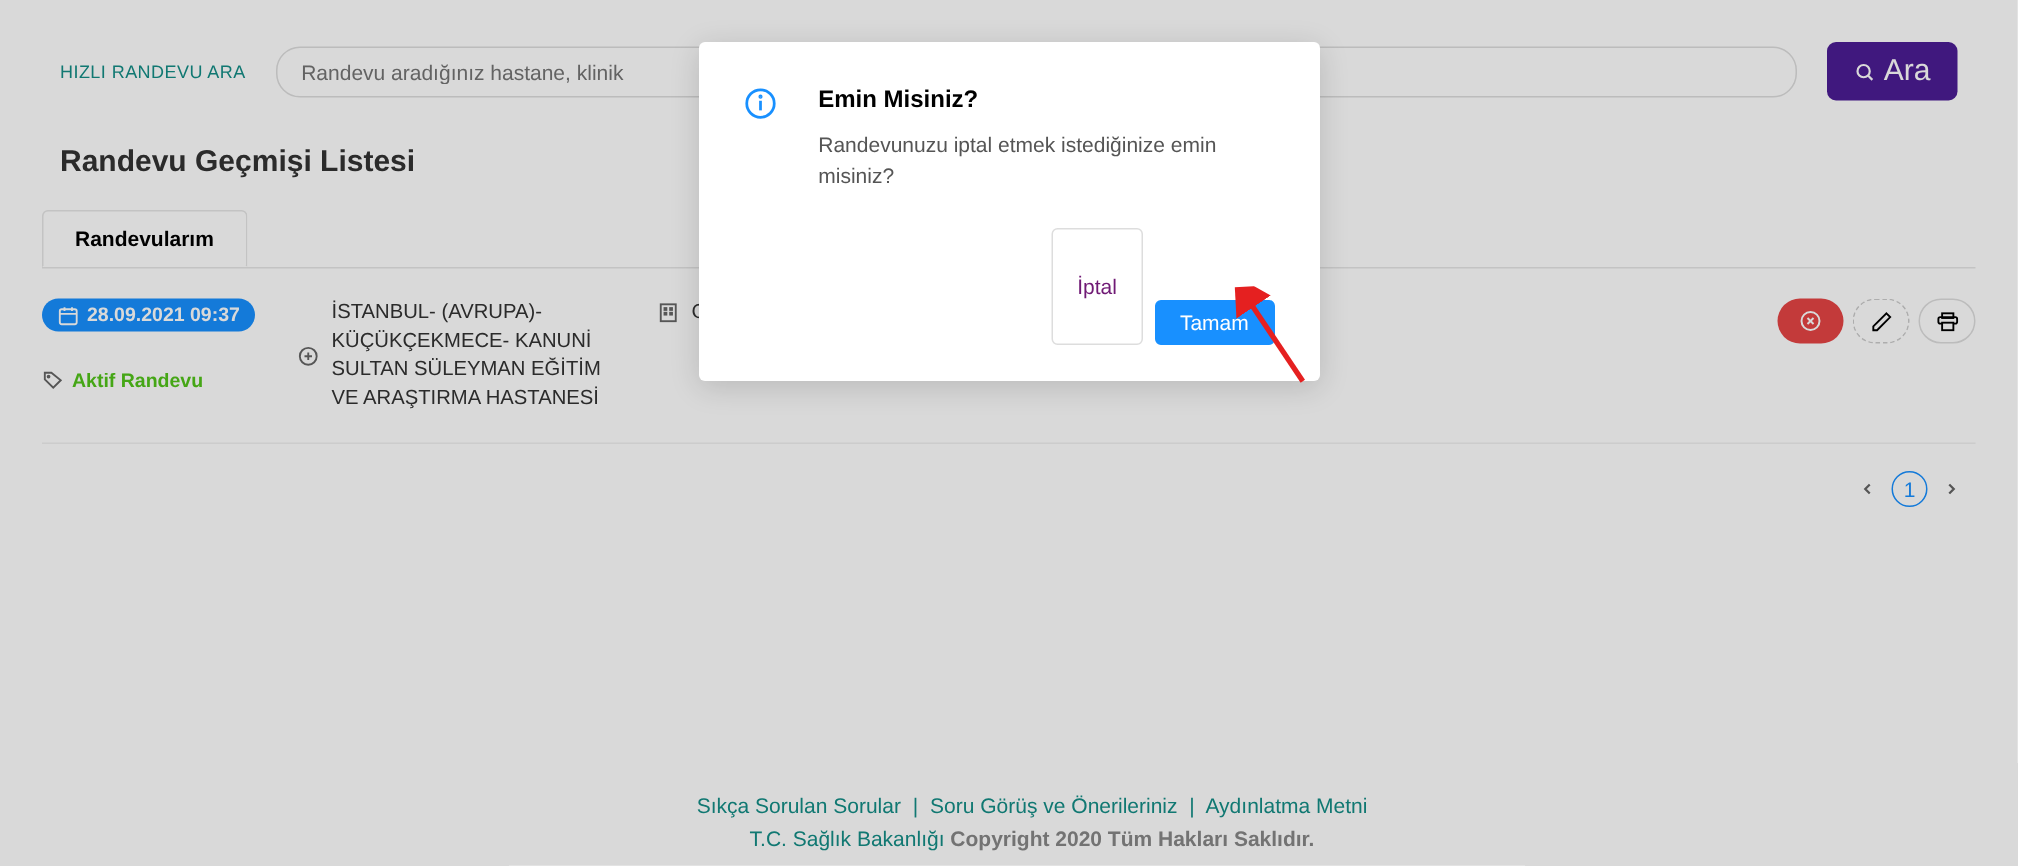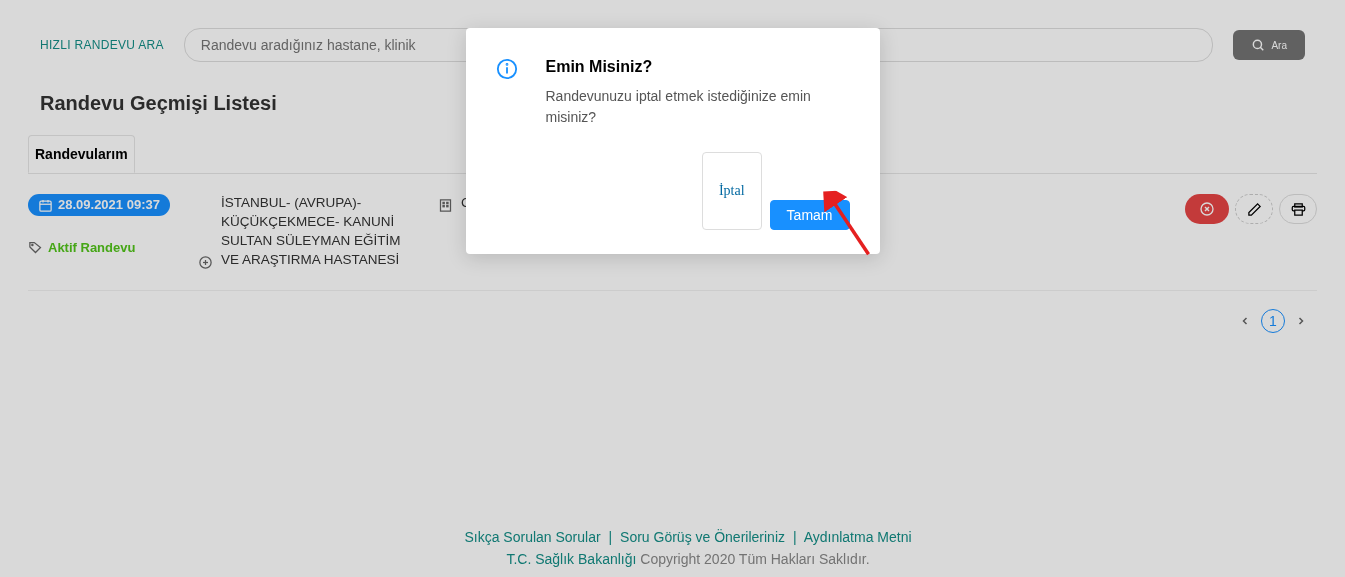--- a/index.html
+++ b/index.html
@@ -5,37 +5,37 @@
     * { margin: 0; padding: 0; box-sizing: border-box; font-family: 'Segoe UI', Arial, sans-serif; }
     body { background: #fff; width: 1345px; height: 577px; position: relative; overflow: hidden; }
     
     .overlay { position: absolute; inset: 0; background: rgba(0,0,0,0.15); z-index: 10; }
     
     .container { padding: 20px; background: #fff; margin: 8px; }
     
     .search-row { display: flex; align-items: center; gap: 20px; margin-bottom: 30px; padding: 0 12px; }
     .quick-label { color: #148e87; font-size: 12px; letter-spacing: 0.3px; }
     .search-input { flex: 1; padding: 8px 16px; border: 1px solid #ddd; border-radius: 16px; font-size: 14px; color: #999; background: #fff; }
-    .search-btn { background: #737373; color: #fff; border: none; padding: 8px 18px; border-radius: 6px; font-size: 10px; display: flex; align-items: center; gap: 6px; cursor: pointer; }
+    .search-btn { background: #4c1d95; color: #fff; border: none; padding: 8px 18px; border-radius: 6px; font-size: 20px; display: flex; align-items: center; gap: 6px; cursor: pointer; }
     .search-btn svg { width: 14px; height: 14px; }
     
     .page-title { font-size: 20px; font-weight: 600; margin: 0 12px 20px; color: #333; }
     
     .tabs { display: flex; border-bottom: 1px solid #e5e5e5; margin: 0 0 0 0; }
-    .tab { padding: 10px 6px; border: 1px solid #e5e5e5; border-bottom: none; background: #fff; cursor: pointer; font-size: 14px; border-radius: 4px 4px 0 0; margin-right: -1px; }
+    .tab { padding: 10px 21px; border: 1px solid #e5e5e5; border-bottom: none; background: #fff; cursor: pointer; font-size: 14px; border-radius: 4px 4px 0 0; margin-right: -1px; }
     .tab.active { font-weight: 600; border-bottom: 1px solid #fff; position: relative; z-index: 2; }
     
     .row { display: flex; padding: 20px 0; border-bottom: 1px solid #f0f0f0; align-items: flex-start; gap: 20px; }
     
     .col1 { width: 150px; }
     .badge { background: #1890ff; color: #fff; padding: 3px 10px; border-radius: 12px; font-size: 13px; font-weight: 600; display: inline-flex; gap: 5px; }
     .status { margin-top: 22px; display: flex; align-items: center; gap: 5px; }
     .status-text { color: #52c41a; font-size: 13px; font-weight: 600; }
     
-    .col-text { display: flex; align-items: flex-end; gap: 8px; font-size: 13.5px; color: #333; line-height: 1.4; }
+    .col-text { display: flex; align-items: center; gap: 8px; font-size: 13.5px; color: #333; line-height: 1.4; }
     .col2 { width: 220px; }
     .col3 { width: 150px; }
     .col4 { width: 165px; }
     .col5 { width: 150px; flex: 1; }
     
     .icon-sm { width: 15px; height: 15px; flex-shrink: 0; color: #666; margin-top: 1px; }
     
     .actions { display: flex; gap: 6px; align-items: center; }
     .btn-circle { width: 38px; height: 30px; border-radius: 20px; display: flex; align-items: center; justify-content: center; cursor: pointer; border: 1px solid #ddd; background: #fff; }
     .btn-cancel { background: #e64545; border: none; width: 44px; }
@@ -43,30 +43,30 @@
     .btn-edit { border: 1px dashed #ccc; }
     
     .pagination { display: flex; justify-content: flex-end; gap: 10px; align-items: center; padding: 18px 10px; }
     .page-arrow { width: 12px; height: 12px; cursor: pointer; color: #666; }
     .page-num { width: 24px; height: 24px; border: 1px solid #1890ff; border-radius: 50%; color: #1890ff; display: flex; align-items: center; justify-content: center; font-size: 14px; }
     
     .footer { position: absolute; bottom: 10px; left: 0; right: 0; text-align: center; font-size: 14px; padding-left: 31px; }
     .footer-links a { color: #148e87; text-decoration: none; }
     .footer-links .sep { color: #148e87; margin: 0 4px; }
     .copyright { margin-top: 6px; color: #148e87; }
-    .copyright .gray { color: #888; }
+    .copyright .gray { color: #888; font-weight: bold; }
     
     .modal { position: absolute; top: 28px; left: 50%; transform: translateX(-50%); width: 414px; background: #fff; border-radius: 4px; box-shadow: 0 4px 20px rgba(0,0,0,0.15); z-index: 20; padding: 30px 30px 24px 30px; }
     .modal-body { display: flex; gap: 28px; }
     .modal-icon { width: 22px; height: 22px; color: #1890ff; flex-shrink: 0; }
     .modal-title { font-size: 16px; font-weight: 600; margin-bottom: 10px; }
     .modal-desc { font-size: 14px; color: #555; line-height: 1.5; }
     .modal-actions { display: flex; justify-content: flex-end; gap: 8px; margin-top: 24px; }
     .btn { padding: 6px 16px; border-radius: 4px; font-size: 14px; cursor: pointer; }
-    .btn-default { background: #fff; border: 1px solid #ddd; color: #0369a1; font-family: Liberation Serif, serif; }
+    .btn-default { background: #fff; border: 1px solid #ddd; color: #701a75; }
     .btn-primary { background: #1890ff; border: 1px solid #1890ff; color: #fff; margin-top: 48px; }
     
     .arrow { position: absolute; top: 190px; left: 825px; z-index: 25; color: #e52020; transform: rotate(-3deg);}
   </style>
 </head>
 <body>
 
 <div class="container">
   <div class="search-row">
     <span class="quick-label">HIZLI RANDEVU ARA</span>

